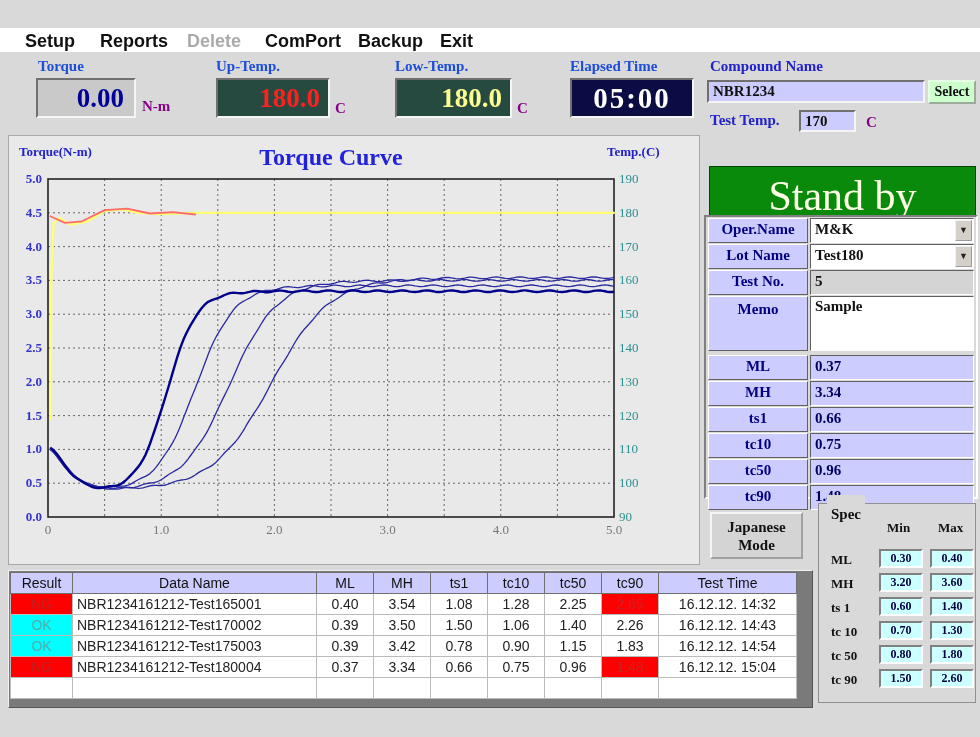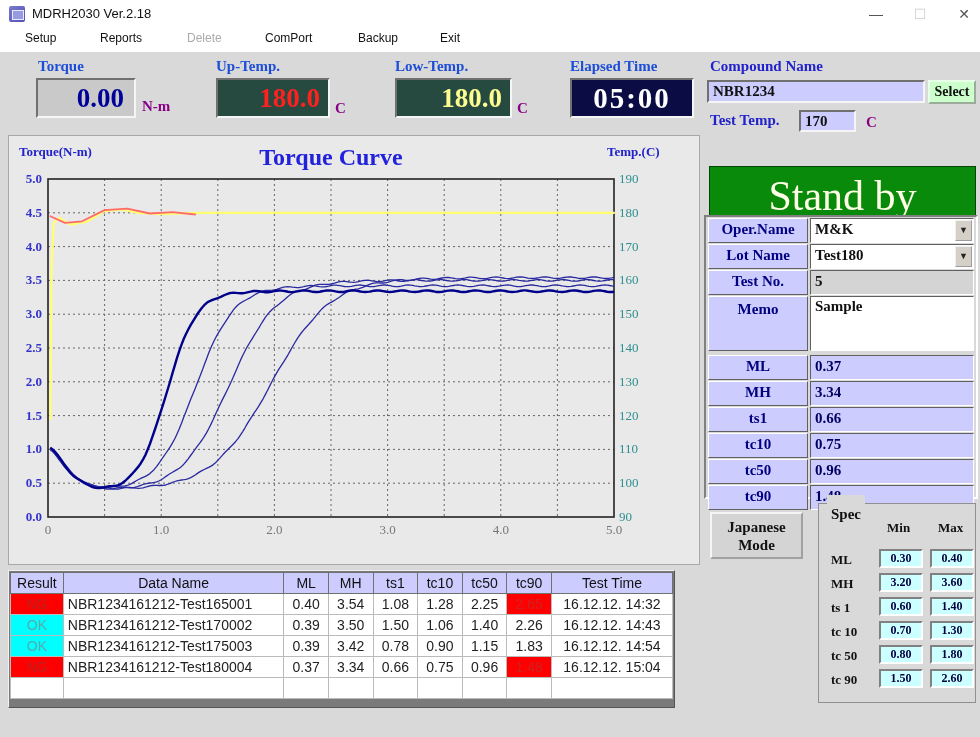--- a/index.html
+++ b/index.html
@@ -13,21 +13,21 @@
               background:linear-gradient(135deg,#7a7ad0,#5050b8); border-radius:2px; }
   #app-icon::after { content:""; position:absolute; left:3px; top:4px; width:10px; height:8px;
               border:1px solid #e8e8ff; background:#9a9ae0; }
   #app-title { position:absolute; left:32px; top:6px; font-size:13px; color:#111; }
   .winbtn { position:absolute; top:0; width:44px; height:28px; text-align:center;
             line-height:28px; font-size:14px; color:#555; }
   #btn-min { left:854px; } #btn-max { left:898px; color:#ccc; } #btn-close { left:942px; }
 
   
   #menubar { position:absolute; top:28px; left:0; width:980px; height:24px; background:#ffffff; }
-  .menu-item { position:absolute; top:3px; font-size:12px; color:#111; cursor:default; }
+  .menu-item { position:absolute; top:3px; font-size:18px; color:#111; cursor:default;font-weight:bold; }
   .menu-item.disabled { color:#aaaaaa; }
 
   
   .disp-label { position:absolute; font:bold 15px "Liberation Serif", serif; color:#1d4ed8; }
   .disp-box { position:absolute; height:40px; border:2px solid;
               border-color:#707070 #f5f5f5 #f5f5f5 #707070; }
   .disp-unit { position:absolute; font:bold 15px "Liberation Serif", serif; color:#880088; }
   #torque-box { background:#c9c9c9; color:#000099; font:bold 27px "Liberation Serif", serif;
                 text-align:right; padding-right:10px; line-height:36px; }
   #uptemp-box { background:#274a40; color:#ff2020; font:bold 27px "Liberation Serif", serif;
@@ -99,46 +99,39 @@
   #yl-left { position:absolute; left:10px; top:8px; font:bold 13px "Liberation Serif", serif; color:#2222cc; }
   #yl-right { position:absolute; left:598px; top:8px; font:bold 13px "Liberation Serif", serif; color:#2222cc; }
   #xl-label { position:absolute; left:0; top:400px; width:644px; text-align:center;
               font:bold 14px "Liberation Serif", serif; color:#2222cc; }
   #plot-svg { position:absolute; left:0; top:0; }
   .tick-x { font:13px "Liberation Serif", serif; fill:#777777; }
   .tick-left { font:bold 13px "Liberation Serif", serif; fill:#3333cc; }
   .tick-right { font:13px "Liberation Serif", serif; fill:#2e8f8f; }
 
   
-  #table-wrap { position:absolute; left:8px; top:570px; width:667px; height:138px;
+  #table-wrap { position:absolute; left:8px; top:570px; width:805px; height:138px;
                 background:#7a7a7a; border:1px solid; border-color:#f0f0f0 #555 #555 #f0f0f0;
                 padding:1px; }
   #data-table { border-collapse:collapse; table-layout:fixed; background:#ffffff; }
   #data-table th { background:#ccccff; font:14px "Liberation Sans", sans-serif; font-weight:normal;
                    color:#111; border:1px solid #707070; height:21px; }
   #data-table td { font:14px "Liberation Sans", sans-serif; color:#222;
                    border:1px solid #bbbbbb; height:21px; text-align:center;
                    overflow:hidden; white-space:nowrap; }
   #data-table td.dn { text-align:left; padding-left:4px; }
   #data-table td.res-NG { background:#ff0000; color:#bb2222; }
   #data-table td.res-OK { background:#00ffff; color:#55aaaa; }
   #data-table td.hl { background:#ff0000; color:#cc2222; }
 </style>
 </head>
 <body>
 
 <div id="window">
 
-  <div id="titlebar">
-    <div id="app-icon"></div>
-    <span id="app-title">MDRH2030 Ver.2.18</span>
-    <span class="winbtn" id="btn-min">—</span>
-    <span class="winbtn" id="btn-max">☐</span>
-    <span class="winbtn" id="btn-close">✕</span>
-  </div>
 
   <div id="menubar">
     <span class="menu-item" style="left:25px">Setup</span>
     <span class="menu-item" style="left:100px">Reports</span>
     <span class="menu-item disabled" style="left:187px">Delete</span>
     <span class="menu-item" style="left:265px">ComPort</span>
     <span class="menu-item" style="left:358px">Backup</span>
     <span class="menu-item" style="left:440px">Exit</span>
   </div>
 

